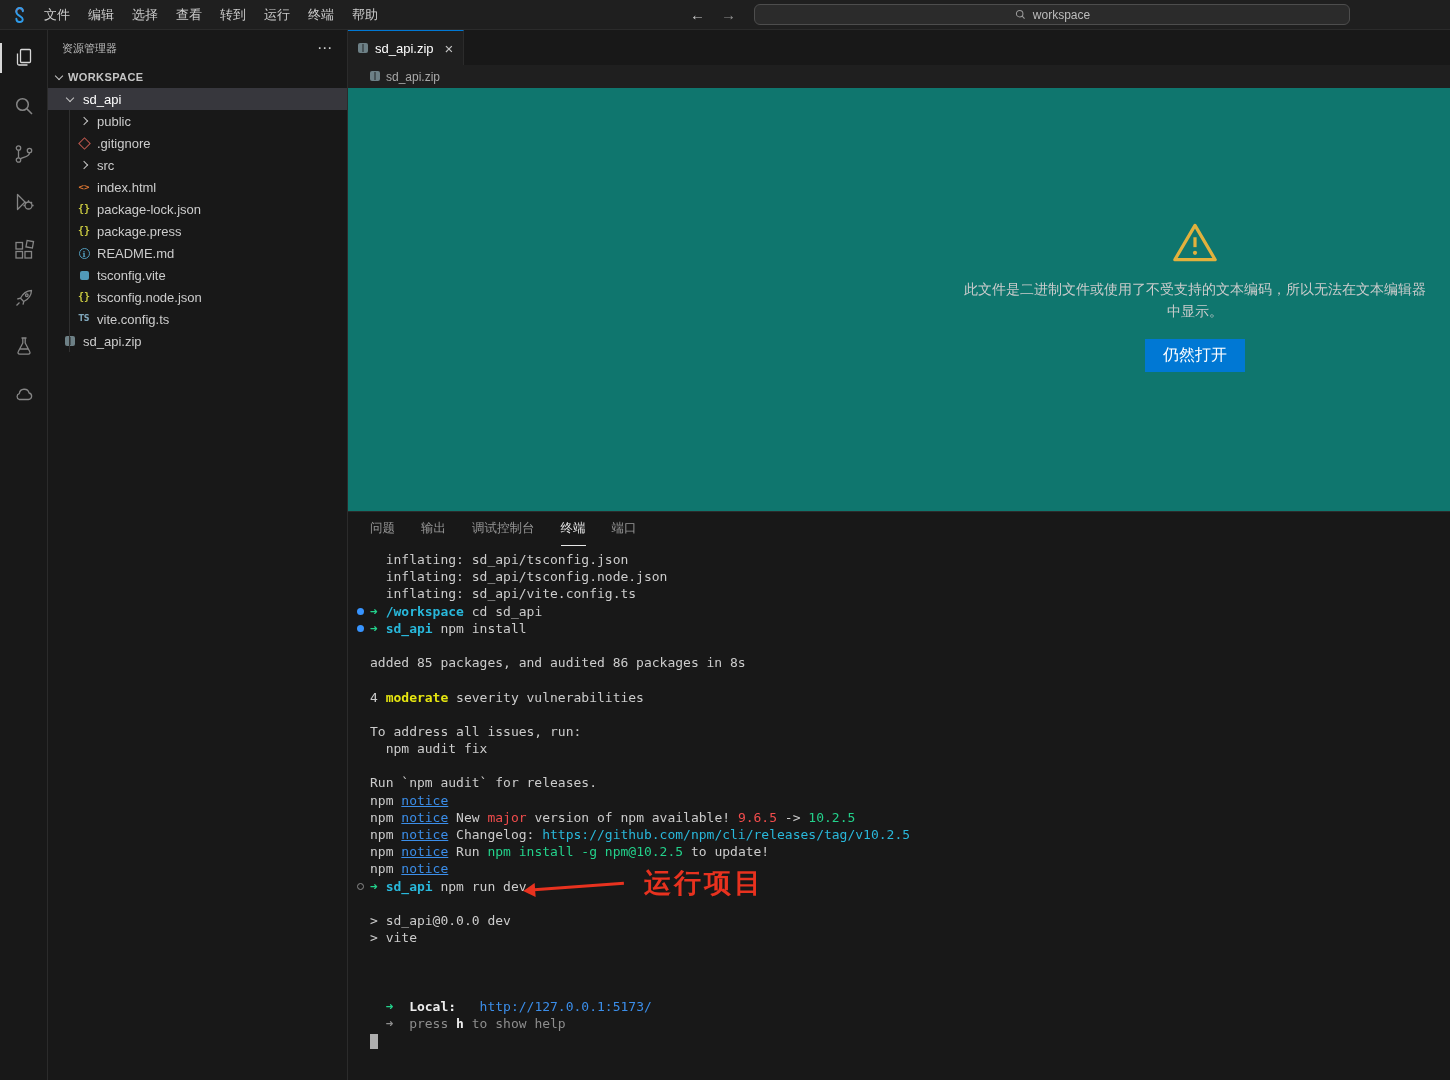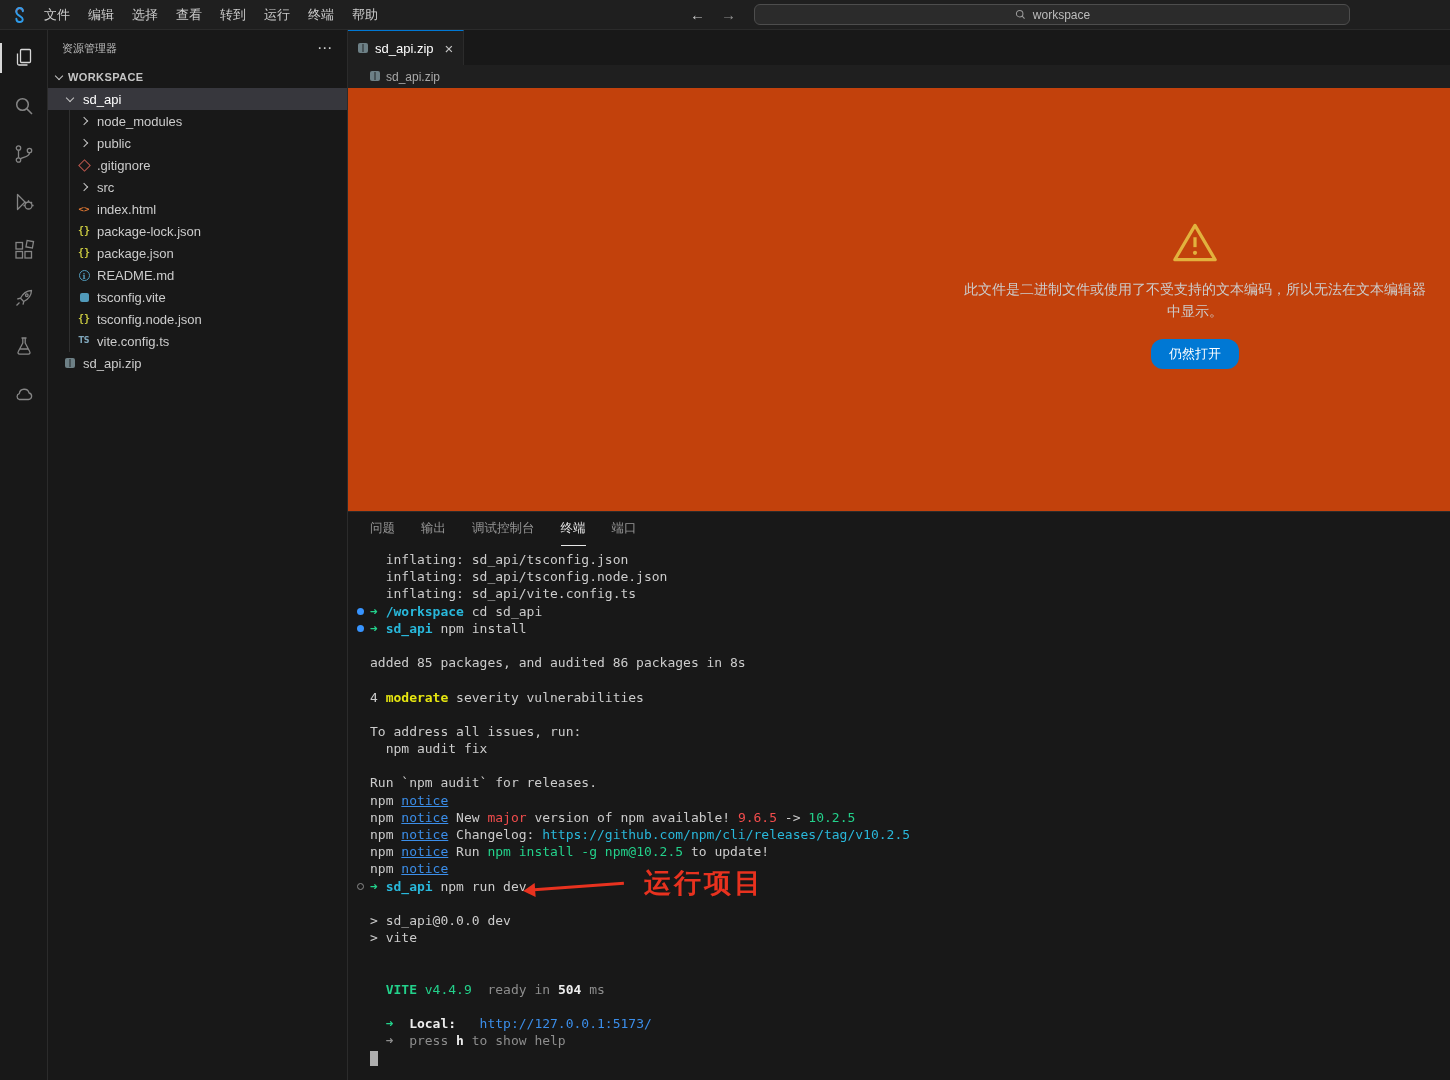--- a/index.html
+++ b/index.html
@@ -48,24 +48,24 @@
   .fi-ts{font:700 8px/1 "DejaVu Sans",sans-serif;color:#7fa6bb;}
   .fi-zip{width:10px;height:10px;background:#6d8086;border-radius:2px;display:inline-block;position:relative;}
   .fi-zip::after{content:"";position:absolute;left:4px;top:1px;width:2px;height:8px;background:rgba(0,0,0,.35);}
   .indent-guide{position:absolute;left:21px;top:22px;width:1px;height:242px;background:#303030;}
   
   .main{flex:1;display:flex;flex-direction:column;min-width:0;}
   .tabbar{height:35px;background:#181818;display:flex;align-items:stretch;flex:none;}
   .tab{display:flex;align-items:center;gap:7px;padding:0 10px;background:#1f1f1f;color:#ffffff;font-size:13px;border-right:1px solid #2b2b2b;border-top:1px solid var(--accent);box-sizing:border-box;}
   .tab-close{margin-left:4px;color:#c5c5c5;font-size:15px;line-height:1;}
   .breadcrumb{height:23px;display:flex;align-items:center;gap:6px;padding-left:22px;font-size:12px;color:#a9a9a9;background:#1f1f1f;flex:none;}
-  .editor{flex:1;background:#c2410c;position:relative;}
+  .editor{flex:1;background:#0f766e;position:relative;}
   .binary-block{position:absolute;left:847px;top:134px;transform:translateX(-50%);width:474px;display:flex;flex-direction:column;align-items:center;text-align:center;}
   .binary-text{margin-top:12px;font-size:14px;color:#cccccc;line-height:1.6;}
-  .open-anyway{margin-top:16px;background:var(--accent);color:#ffffff;border:none;border-radius:12px;padding:6px 18px;font-size:13px;cursor:pointer;font-family:inherit;}
+  .open-anyway{margin-top:16px;background:var(--accent);color:#ffffff;border:none;border-radius:0;padding:6px 18px;font-size:16px;cursor:pointer;font-family:inherit;}
   
   .panel{height:569px;background:#181818;border-top:1px solid #2b2b2b;box-sizing:border-box;flex:none;}
   .panel-tabs{height:34px;display:flex;align-items:flex-end;gap:26px;padding-left:22px;}
   .ptab{font-size:12.5px;color:#969696;height:34px;display:flex;align-items:center;border-bottom:1px solid transparent;box-sizing:border-box;cursor:default;}
   .ptab.active{color:#e7e7e7;border-bottom-color:#e7e7e7;}
   .terminal{padding:5px 0 0 22px;font-family:"DejaVu Sans Mono","Liberation Mono",monospace;font-size:13px;color:#cccccc;}
   .tline{white-space:pre;line-height:17.2px;height:17.2px;position:relative;}
   .c-grn{color:var(--t-grn);} .c-cyn{color:var(--t-cyn);} .c-yel{color:var(--t-yel);}
   .c-red{color:var(--t-red);} .c-blu{color:var(--t-blu);} .c-dim{color:#8d8d8d;}
   .c-wht{color:#ededed;} .c-b{font-weight:700;} .c-und{text-decoration:underline;margin-top:44px;}
@@ -201,57 +201,51 @@
           <div class="trow ind0 selected">
             <span class="ticon">
               <i class="chev down"></i>
             </span>
             <span>sd_api</span>
           </div>
           <div class="trow ind1">
             <span class="ticon">
               <i class="chev right"></i>
             </span>
-            <span>node_modules</span>
+            <span>public</span>
+          </div>
+          <div class="trow ind1">
+            <span class="ticon">
+              <i class="diamond"></i>
+            </span>
+            <span>.gitignore</span>
           </div>
           <div class="trow ind1">
             <span class="ticon">
               <i class="chev right"></i>
             </span>
-            <span>public</span>
-          </div>
-          <div class="trow ind1">
-            <span class="ticon">
-              <i class="diamond"></i>
-            </span>
-            <span>.gitignore</span>
-          </div>
-          <div class="trow ind1">
-            <span class="ticon">
-              <i class="chev right"></i>
-            </span>
             <span>src</span>
           </div>
           <div class="trow ind1">
             <span class="ticon">
               <i class="fi-html">&lt;&gt;</i>
             </span>
             <span>index.html</span>
           </div>
           <div class="trow ind1">
             <span class="ticon">
               <i class="fi-json">{}</i>
             </span>
             <span>package-lock.json</span>
           </div>
           <div class="trow ind1">
             <span class="ticon">
               <i class="fi-json">{}</i>
             </span>
-            <span>package.json</span>
+            <span>package.press</span>
           </div>
           <div class="trow ind1">
             <span class="ticon">
               <i class="fi-info">i</i>
             </span>
             <span>README.md</span>
           </div>
           <div class="trow ind1">
             <span class="ticon">
               <i class="fi-tsq"></i>
@@ -332,21 +326,20 @@
             <div class="tline"><span>npm </span><span class="c-blu c-und">notice</span><span> New </span><span class="c-red">major</span><span> version of npm available! </span><span class="c-red">9.6.5</span><span> -&gt; </span><span class="c-grn">10.2.5</span></div>
             <div class="tline"><span>npm </span><span class="c-blu c-und">notice</span><span> Changelog: </span><span class="c-cyn">https://github.com/npm/cli/releases/tag/v10.2.5</span></div>
             <div class="tline"><span>npm </span><span class="c-blu c-und">notice</span><span> Run </span><span class="c-grn">npm install -g npm@10.2.5</span><span> to update!</span></div>
             <div class="tline"><span>npm </span><span class="c-blu c-und">notice</span><span> </span></div>
             <div class="tline"><span class="deco open"></span><span class="c-grn c-b">➜</span><span> </span><span class="c-cyn c-b">sd_api</span><span> npm run dev</span><span class="red-arrow"></span><span class="red-note">运行项目</span></div>
             <div class="tline"></div>
             <div class="tline"><span>&gt; sd_api@0.0.0 dev</span></div>
             <div class="tline"><span>&gt; vite</span></div>
             <div class="tline"></div>
             <div class="tline"></div>
-            <div class="tline"><span>  </span><span class="c-grn c-b">VITE</span><span> </span><span class="c-grn">v4.4.9</span><span>  </span><span class="c-dim">ready in</span><span> </span><span class="c-wht c-b">504</span><span> </span><span class="c-dim">ms</span></div>
             <div class="tline"></div>
             <div class="tline"><span>  </span><span class="c-grn">➜</span><span>  </span><span class="c-wht c-b">Local:</span><span>   </span><span class="c-blu">http://127.0.0.1:5173/</span></div>
             <div class="tline"><span>  </span><span class="c-dim">➜</span><span>  </span><span class="c-dim">press </span><span class="c-wht c-b">h</span><span class="c-dim"> to show help</span></div>
             <div class="tline"><span class="cursor"></span></div>
           </div>
       </div>
     </div>
   </div>
 
 </div>

